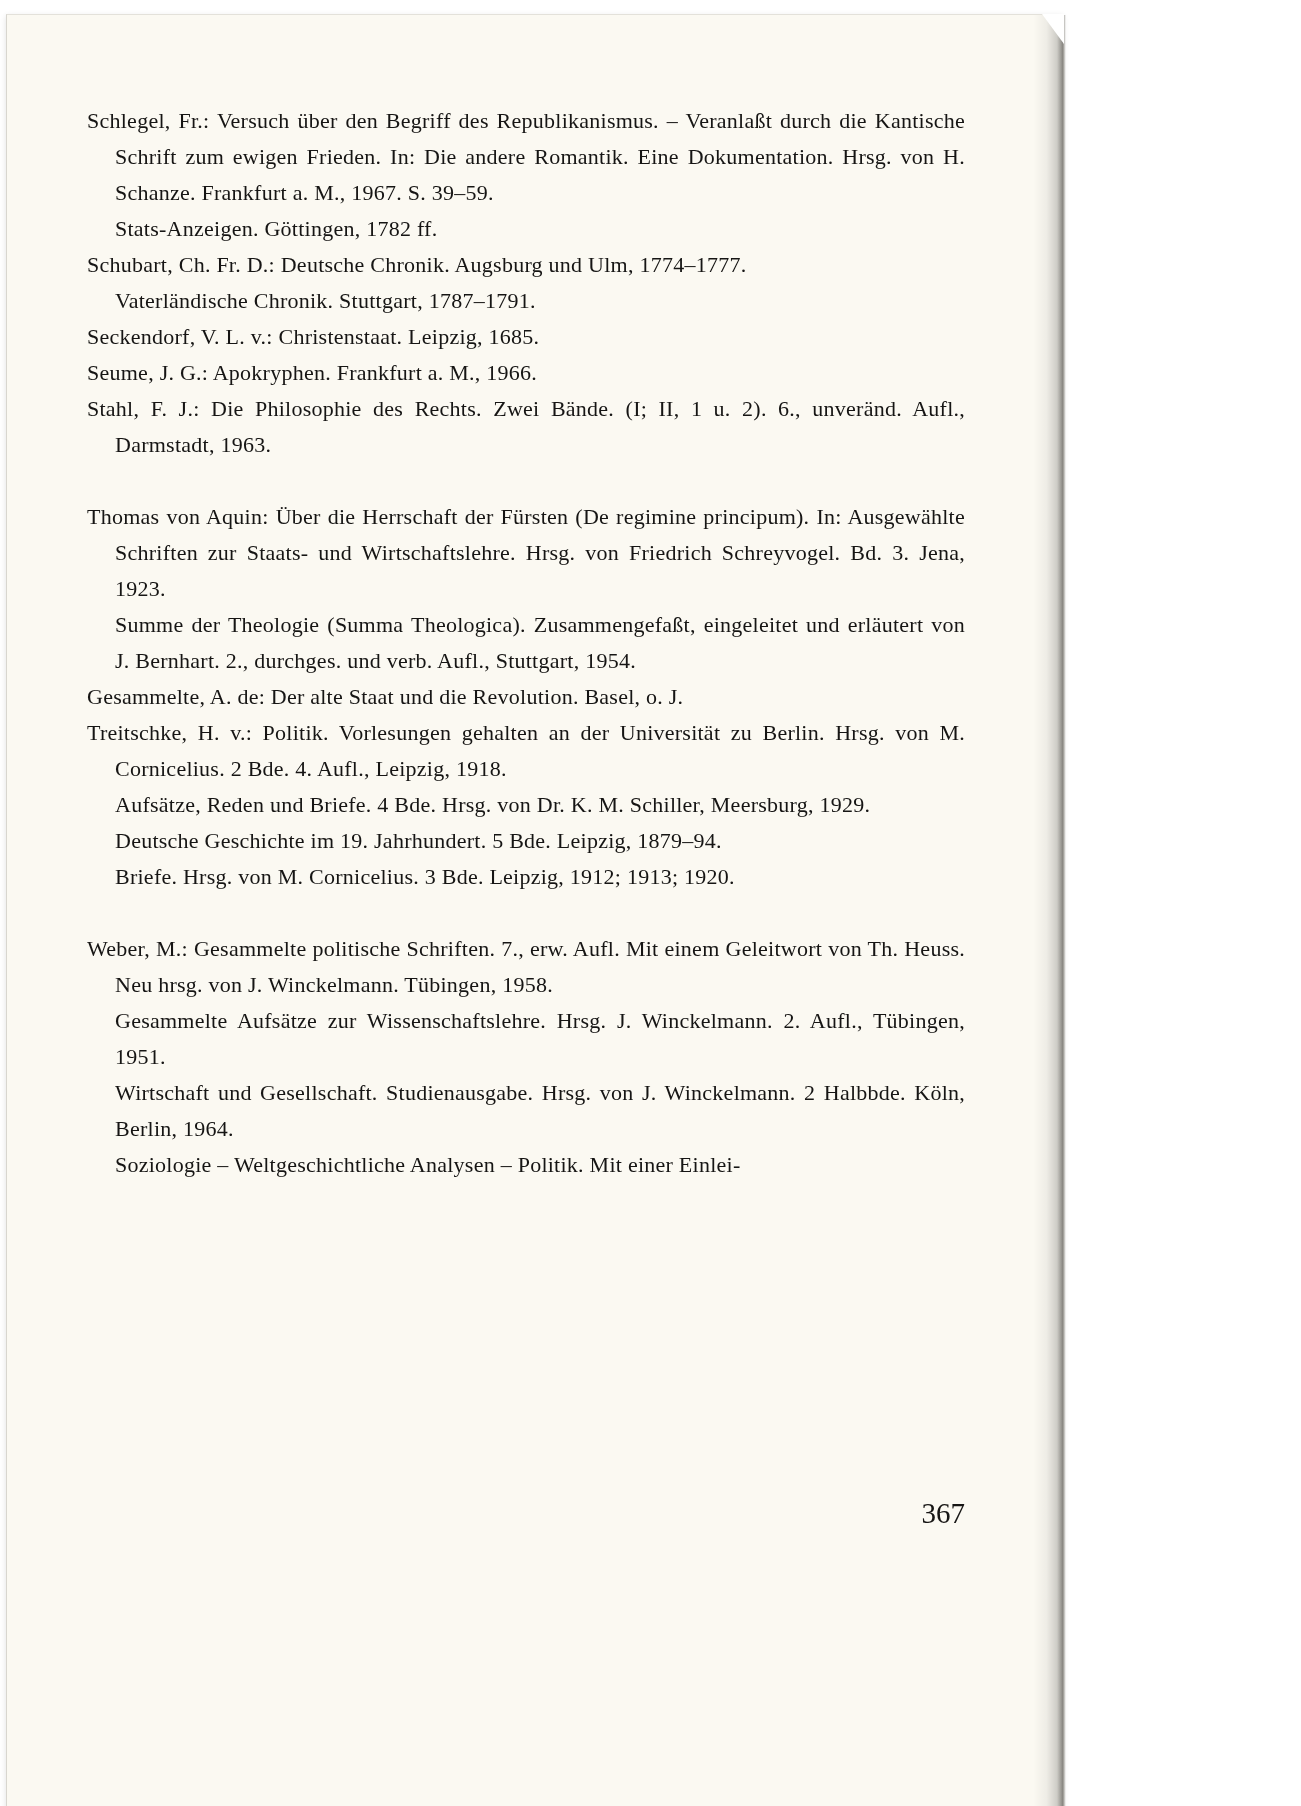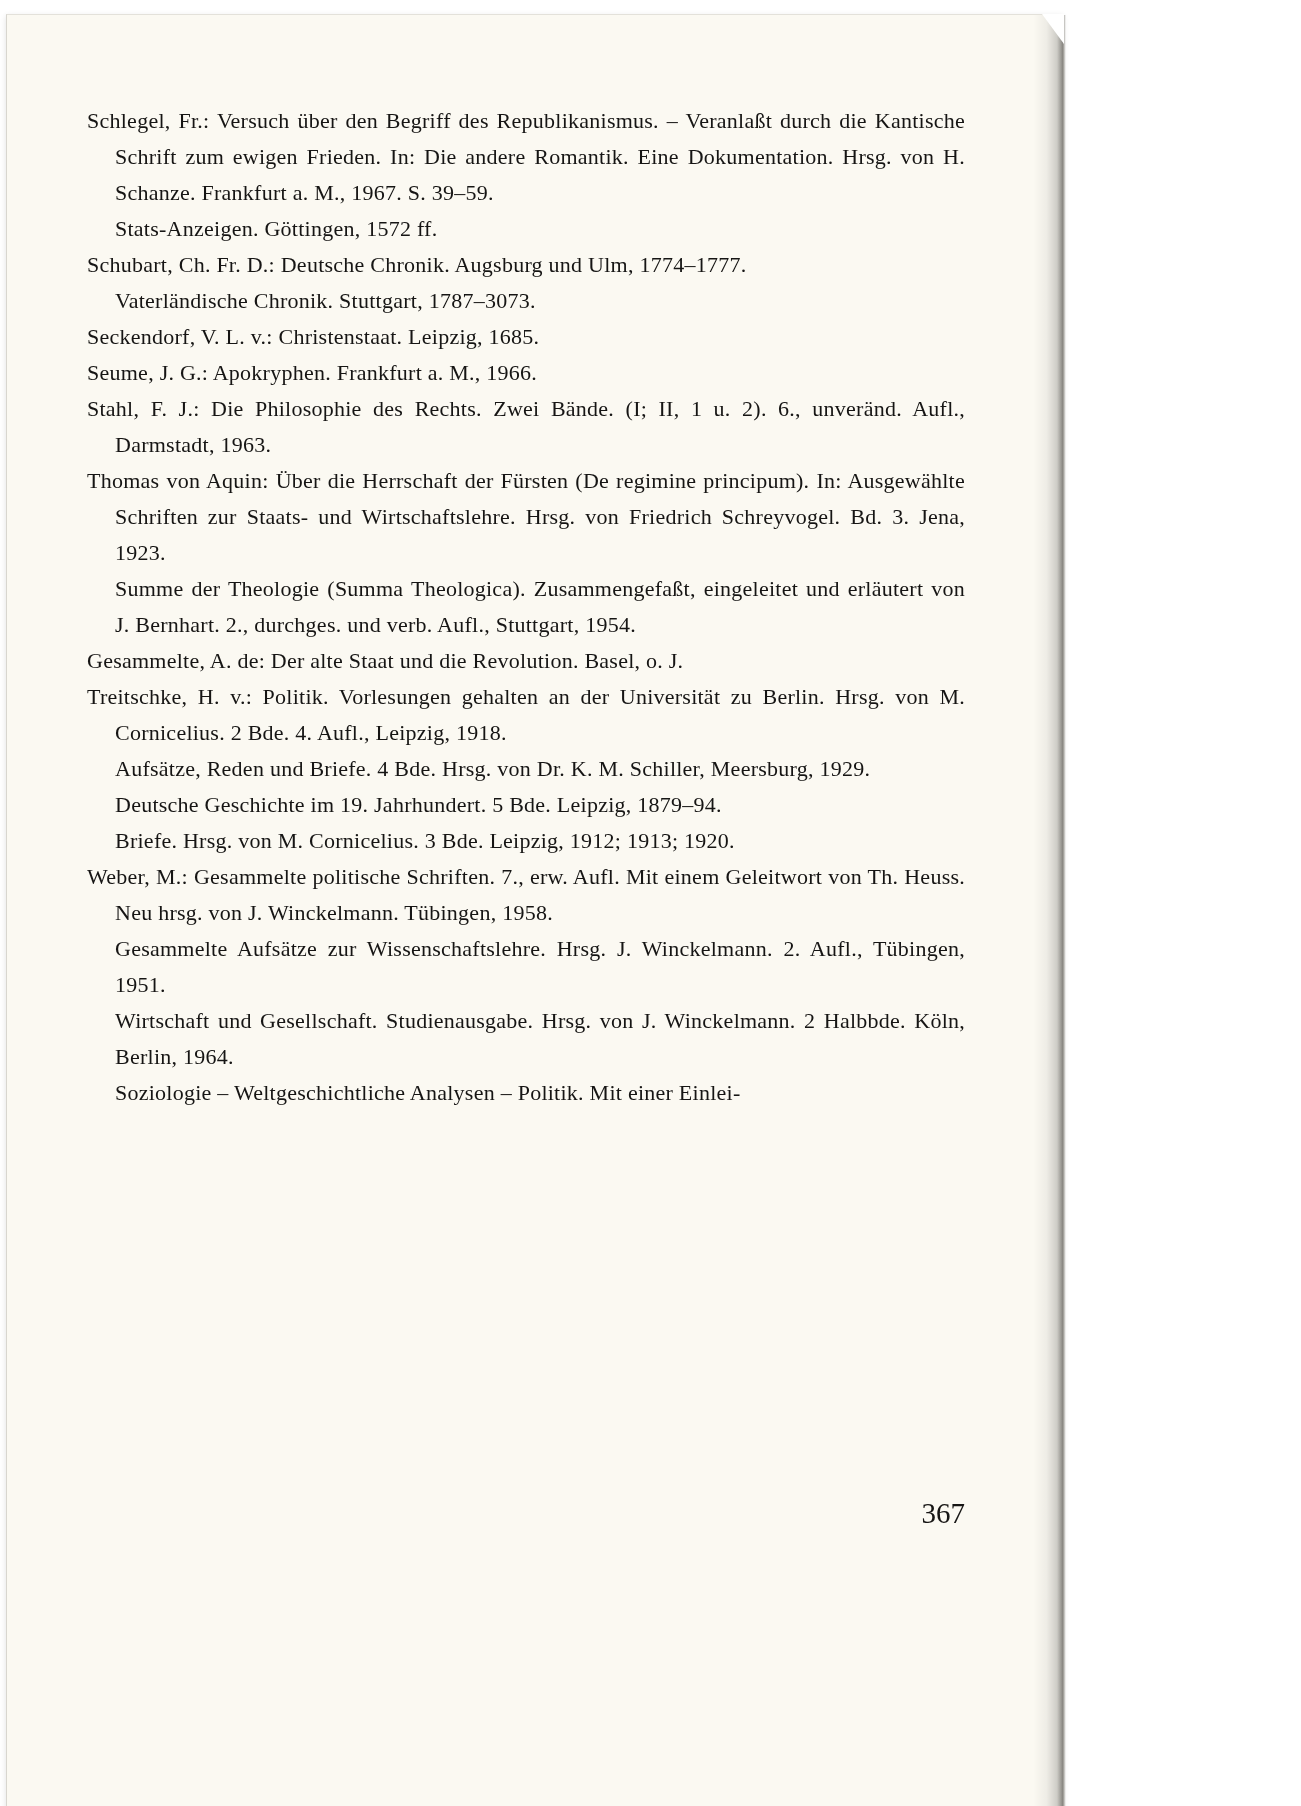--- a/index.html
+++ b/index.html
@@ -76,42 +76,43 @@
   }
   p.entry.main {
     padding-left: 28px;
     text-indent: -28px;
   }
   p.entry.sub {
     padding-left: 28px;
     text-indent: 0;
   }
   p.entry.group-gap {
+    margin-top: 36px;
   }
   .page-number-row {
     position: absolute;
     left: 80px;
     top: 1482px;
     width: 878px;
     text-align: right;
     color: #161514;
     font-size: 29px;
   }
 </style>
 </head>
 <body>
 
 <div class="scan">
   <div class="page">
 
     <div class="text-block">
       <p class="entry main">Schlegel, Fr.: Versuch über den Begriff des Republikanismus. – Veranlaßt durch die Kantische Schrift zum ewigen Frieden. In: Die andere Romantik. Eine Dokumentation. Hrsg. von H. Schanze. Frankfurt a. M., 1967. S. 39–59.</p>
-      <p class="entry sub">Stats-Anzeigen. Göttingen, 1572 ff.</p>
+      <p class="entry sub">Stats-Anzeigen. Göttingen, 1782 ff.</p>
       <p class="entry main">Schubart, Ch. Fr. D.: Deutsche Chronik. Augsburg und Ulm, 1774–1777.</p>
-      <p class="entry sub">Vaterländische Chronik. Stuttgart, 1787–3073.</p>
+      <p class="entry sub">Vaterländische Chronik. Stuttgart, 1787–1791.</p>
       <p class="entry main">Seckendorf, V. L. v.: Christenstaat. Leipzig, 1685.</p>
       <p class="entry main">Seume, J. G.: Apokryphen. Frankfurt a. M., 1966.</p>
       <p class="entry main">Stahl, F. J.: Die Philosophie des Rechts. Zwei Bände. (I; II, 1 u. 2). 6., unveränd. Aufl., Darmstadt, 1963.</p>
       <p class="entry main group-gap">Thomas von Aquin: Über die Herrschaft der Fürsten (De regimine principum). In: Ausgewählte Schriften zur Staats- und Wirtschaftslehre. Hrsg. von Friedrich Schreyvogel. Bd. 3. Jena, 1923.</p>
       <p class="entry sub">Summe der Theologie (Summa Theologica). Zusammengefaßt, eingeleitet und erläutert von J. Bernhart. 2., durchges. und verb. Aufl., Stuttgart, 1954.</p>
       <p class="entry main">Gesammelte, A. de: Der alte Staat und die Revolution. Basel, o. J.</p>
       <p class="entry main">Treitschke, H. v.: Politik. Vorlesungen gehalten an der Universität zu Berlin. Hrsg. von M. Cornicelius. 2 Bde. 4. Aufl., Leipzig, 1918.</p>
       <p class="entry sub">Aufsätze, Reden und Briefe. 4 Bde. Hrsg. von Dr. K. M. Schiller, Meersburg, 1929.</p>
       <p class="entry sub">Deutsche Geschichte im 19. Jahrhundert. 5 Bde. Leipzig, 1879–94.</p>
       <p class="entry sub">Briefe. Hrsg. von M. Cornicelius. 3 Bde. Leipzig, 1912; 1913; 1920.</p>

